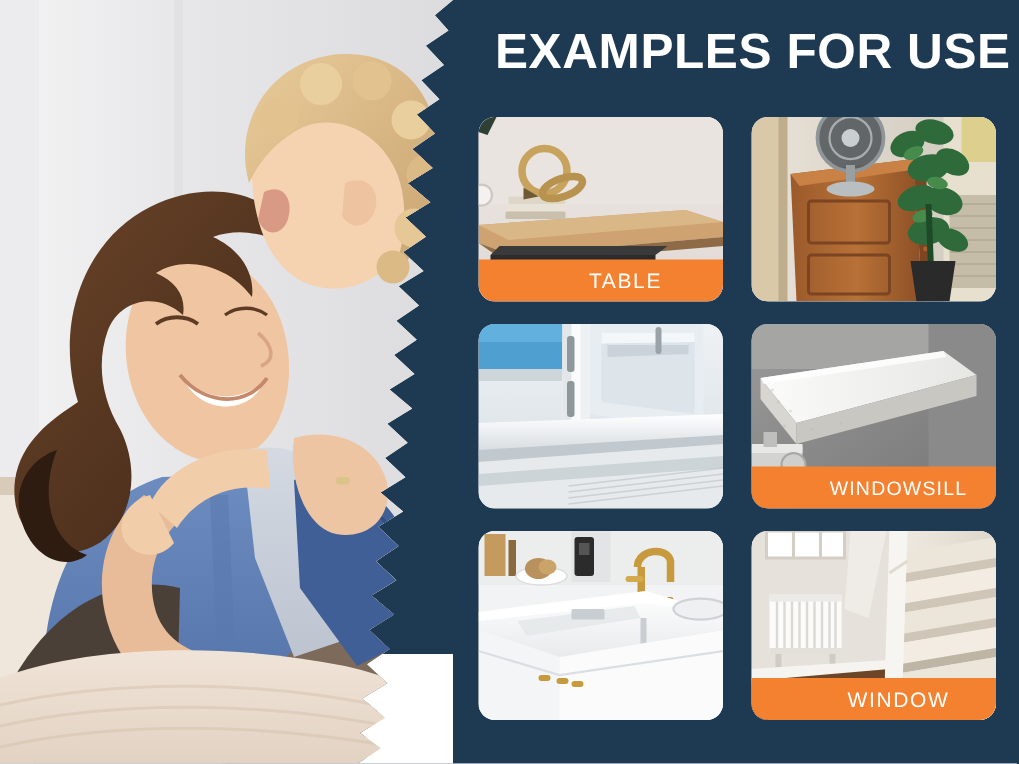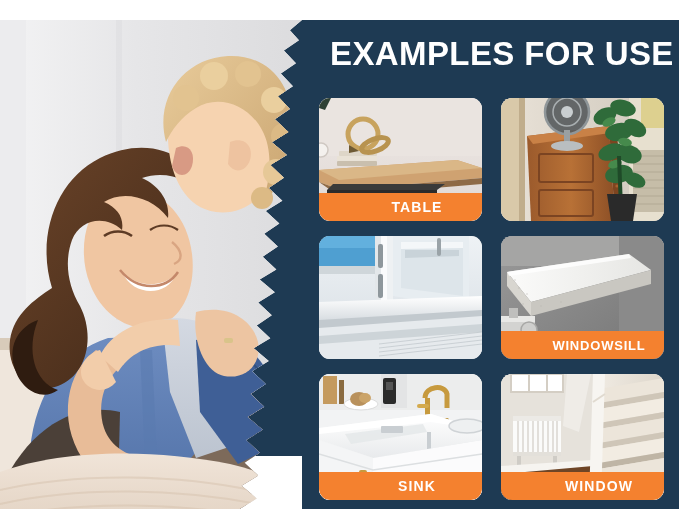--- a/index.html
+++ b/index.html
@@ -4,21 +4,20 @@
 <style>
   * { margin:0; padding:0; box-sizing:border-box; }
   html, body {
     width:679px; height:509px; overflow:hidden;
     font-family:"Liberation Sans", sans-serif;
     background:#ffffff;
   }
   #root {
     position:relative; width:679px; height:436px;
     background:#1e3a53;
-    margin-top:20px;
   }
 
   
   .photo-panel {
     position:absolute; left:0; top:0; width:302px; height:509px;
     overflow:hidden;
     background:#e9e9ea;
     -webkit-clip-path: polygon(
       0% 0%, 100% 0%,
       96% 2%, 99% 4%, 94% 6%, 98% 8.5%, 93% 10.5%, 97% 13%, 92% 15%,
@@ -67,21 +66,21 @@
   }
   .card {
     position:relative; border-radius:11px; overflow:hidden;
     background:#cfcfcf;
   }
   .card-img { position:absolute; inset:0; }
   .card-label {
     position:absolute; left:0; right:0; bottom:0; height:28px;
     background:#f4812f;
     border-bottom-left-radius:11px; border-bottom-right-radius:11px;
-    color:#ffffff; font-size:14px; font-weight:bold;
+    color:#ffffff; font-size:14px; font-weight:normal;
     letter-spacing:1.1px;
     display:flex; align-items:center; justify-content:center;padding-left:33px;
   }
   .card-label.wide { font-size:13px; letter-spacing:0.8px; }
 </style>
 </head>
 <body>
 
 <div id="root">
 
@@ -418,21 +417,20 @@
           <path d="M0 80 L54 96 L163 80" fill="none" stroke="#dcdfe1" stroke-width="1.5"></path>
 
           <g fill="#c79a3e">
             <rect x="40" y="96" width="8" height="4" rx="2"></rect>
             <rect x="52" y="98" width="8" height="4" rx="2"></rect>
             <rect x="62" y="100" width="8" height="4" rx="2"></rect>
           </g>
 
           <ellipse cx="148" cy="52" rx="18" ry="7" fill="#eef0f1" stroke="#cfd3d6" stroke-width="1.5"></ellipse>
         </svg>
-        <div class="card-label">SINK</div>
       </div>
 
       <div class="card">
         <svg class="card-img" viewBox="0 0 163 126" preserveAspectRatio="xMidYMid slice">
           <defs>
             <linearGradient id="stair" x1="0" y1="0" x2="1" y2="0">
               <stop offset="0" stop-color="#f1ece4"></stop>
                 <stop offset="1" stop-color="#ddd6cb"></stop>
             </linearGradient>
           </defs>

